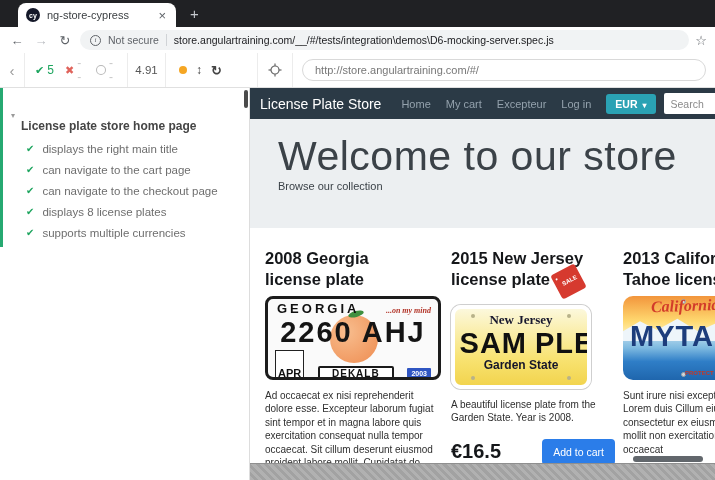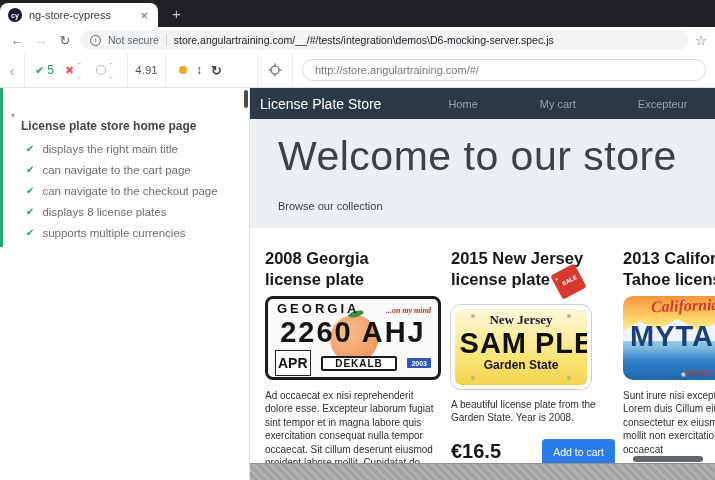--- a/index.html
+++ b/index.html
@@ -1,20 +1,20 @@
 <!DOCTYPE html>
 <html><head>
 <meta charset="utf-8">
 <style>
   * { margin:0; padding:0; box-sizing:border-box; }
   html,body { width:715px; height:480px; overflow:hidden; font-family:"Liberation Sans", sans-serif; background:#fff; }
 
   
   .tabstrip { height:27px; background:#202124; display:flex; align-items:flex-end; }
-  .tab { width:158px; height:24px; background:#fff; border-radius:8px 8px 0 0; display:flex; align-items:center; padding:5px 8px; }
+  .tab { margin-left:18px; width:158px; height:24px; background:#fff; border-radius:8px 8px 0 0; display:flex; align-items:center; padding:5px 8px; }
   .favicon { width:14px; height:14px; border-radius:50%; background:#141829; color:#fff; font-size:7px; font-weight:700; display:flex; align-items:center; justify-content:center; flex:none; }
   .tab-title { font-size:11px; color:#3c4043; margin-left:7px; flex:1; white-space:nowrap; overflow:hidden; }
   .tab-close { color:#5f6368; font-size:13px; line-height:1; padding:0 2px; }
   .tab-close::before { content:"×"; }
   .newtab { color:#c5c8cd; font-size:15px; margin:0 0 5px 14px; }
   .newtab::before { content:"+"; }
 
   .toolbar { height:26px; background:#fff; display:flex; align-items:center; padding:0 8px; gap:6px; }
   .nav-ic { font-size:13px; color:#5f6368; width:18px; text-align:center; }
   .ic-back::before { content:"←"; }
@@ -63,31 +63,31 @@
   .caret-ic::before { content:"▾"; }
   .suite-title { font-size:12px; font-weight:700; color:#454545;margin-top:22px; }
   .test-item { display:flex; align-items:center; gap:8px; padding:4.5px 0 4.5px 23px; }
   .check-ic { color:#1ea55f; font-size:10px; }
   .check-ic::before { content:"✔"; }
   .test-label { font-size:11.5px; color:#6e6e6e; }
   .side-thumb { position:absolute; top:2px; right:1px; width:4px; height:18px; background:#4a4a4a; border-radius:2px; }
 
   
   .app { flex:1; position:relative; overflow:hidden; background:#fff; }
-  .navbar { height:31px; background:#2b3a46; display:flex; align-items:center; padding:0 10px;gap:47px; }
+  .navbar { height:31px; background:#2b3a46; display:flex; align-items:center; padding:0 10px; }
   .brand { color:#fff; font-size:14px; margin-right:20px; white-space:nowrap; }
   .navlink { color:#94a2ad; font-size:11px; margin-right:15px; white-space:nowrap; }
   .cur-btn { background:#2aa2b4; color:#fff; font-size:10.5px; font-weight:700; padding:4px 9px; border-radius:3px; margin-left:auto; display:flex; align-items:center; gap:5px; flex:none; }
   .cur-caret::before { content:"▾"; font-size:8px; }
   .search-input { width:63px; height:21px; background:#fff; border:none; border-radius:2px; margin-left:8px; font-size:10.5px; color:#555; padding:0 7px; outline:none; flex:none; font-family:"Liberation Sans",sans-serif; }
   .search-input::placeholder { color:#8a8a8a; }
 
   .hero { height:109px; background:#eceff1; padding:14px 0 0 28px; }
   .hero-title { font-size:41px; font-weight:100; color:#3b4248; letter-spacing:0.5px; }
-  .hero-sub { font-size:11px; color:#3b4248; margin-top:20px; }
+  .hero-sub { font-size:11px; color:#3b4248; margin-top:0; }
 
   .products { display:flex; padding:20px 0 0 15px; }
   .card { flex:none; }
   .card-1 { width:176px; margin-right:10px; }
   .card-2 { width:164px; margin-right:8px; }
   .card-3 { width:170px; }
   .card-title { font-size:16.5px; font-weight:700; color:#15171a; line-height:21px; }
   .card-title .tl { white-space:nowrap; }
   .sale-tag { display:inline-block; background:#d63a2f; color:#fff; font-size:6px; font-weight:700; padding:3px 4px 3px 7px; border-radius:3px; transform:rotate(-28deg); position:relative; top:-2px; margin-left:5px; }
   .sale-tag::before { content:""; position:absolute; left:2.5px; top:4.5px; width:2.5px; height:2.5px; background:#fff; border-radius:50%; }
@@ -95,21 +95,21 @@
 
   
   .plate-ga { width:176px; height:84px; margin-top:6px; border:3px solid #1c1c1c; border-radius:8px; background:#fafafa; position:relative; overflow:hidden; }
   .ga-peach { position:absolute; left:62px; top:16px; width:48px; height:48px; border-radius:50%; background:radial-gradient(circle at 35% 35%, #f8bd8e, #ee8c50); }
   .ga-peach::before { content:""; position:absolute; top:-4px; left:18px; width:16px; height:6px; background:#3f8f3f; border-radius:50% 50% 50% 50%; transform:rotate(-15deg); }
   .ga-top { position:relative; display:flex; justify-content:space-between; align-items:baseline; padding:2px 7px 0 9px; }
   .ga-state { font-size:13px; font-weight:700; letter-spacing:3px; color:#101010; }
   .ga-slogan { font-family:"Liberation Serif",serif; font-style:italic; font-size:8px; color:#b23327; font-weight:700; }
   .ga-num { position:relative; text-align:center; font-size:29px; font-weight:700; color:#141414; letter-spacing:2px; line-height:32px; }
   .ga-bottom { position:relative; display:flex; justify-content:space-between; align-items:center; padding:2px 7px 0; }
-  .ga-month { font-size:14px; font-weight:700; color:#111; border:1px solid #222; padding:4px 2px; background:#fff; }
+  .ga-month { font-size:11px; font-weight:700; color:#111; border:1px solid #222; padding:16px 2px; background:#fff; }
   .ga-county { font-size:10px; font-weight:700; color:#111; letter-spacing:1px; border:2px solid #1a1a1a; border-radius:2px; background:#fff; padding:0 12px; }
   .ga-year { font-size:7px; font-weight:700; color:#fff; background:#2f55c2; padding:1.5px 4px; border-radius:1px; }
 
   
   .plate-nj { width:140px; height:84px; margin-top:8px; border:4px solid #fff; border-radius:10px; box-shadow:0 0 0 1px #cfcfcf; background:linear-gradient(180deg,#fcf8dc 0%,#f8e372 65%,#f2d44e 100%); position:relative; text-align:center; overflow:hidden; }
   .nj-state { font-family:"Liberation Serif",serif; font-weight:700; font-size:13px; color:#17172e; margin-top:3px; }
   .nj-num { display:flex; justify-content:center; align-items:center; gap:4px; font-size:29px; font-weight:700; color:#101010; line-height:30px; letter-spacing:1px;margin-left:12px; }
   .nj-shape { width:9px; height:24px; background:#151515; clip-path:polygon(55% 0,100% 15%,75% 30%,95% 50%,70% 78%,45% 100%,20% 88%,40% 60%,15% 38%,45% 22%); }
   .nj-slogan { font-size:12px; font-weight:700; color:#15152a; }
   .nj-hole { position:absolute; width:4px; height:4px; border-radius:50%; background:#b8b28a; }

